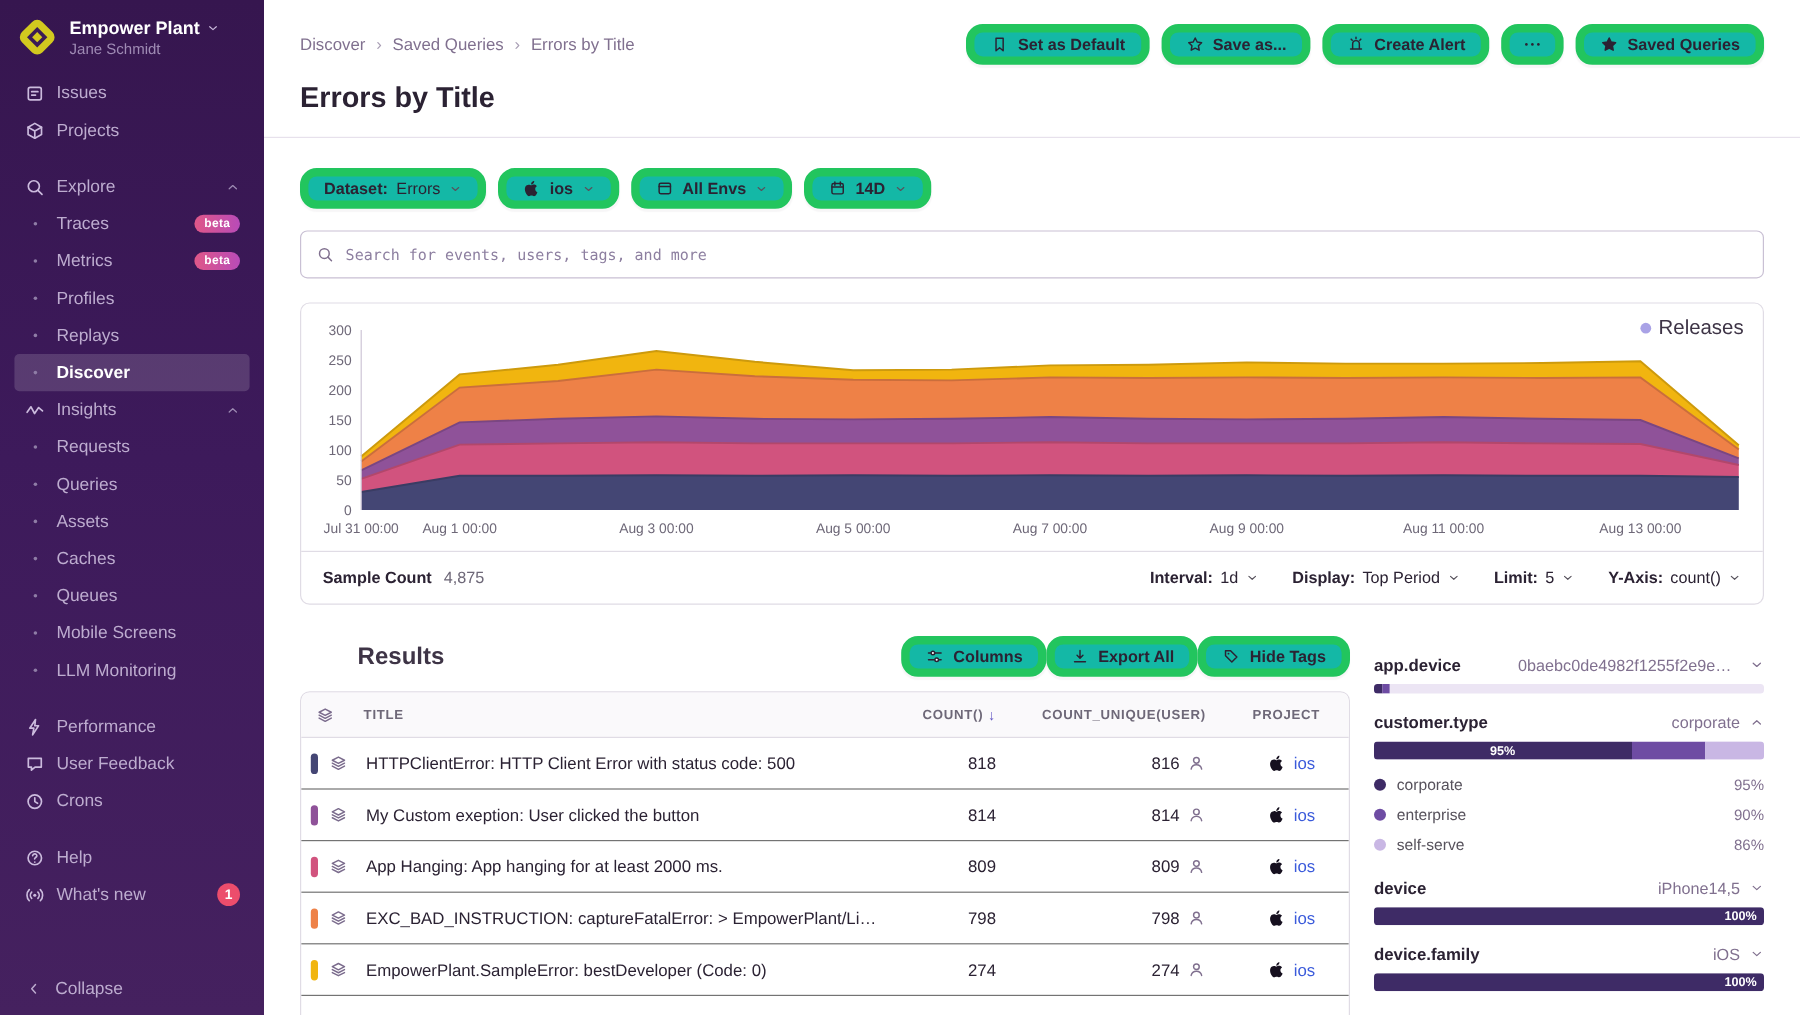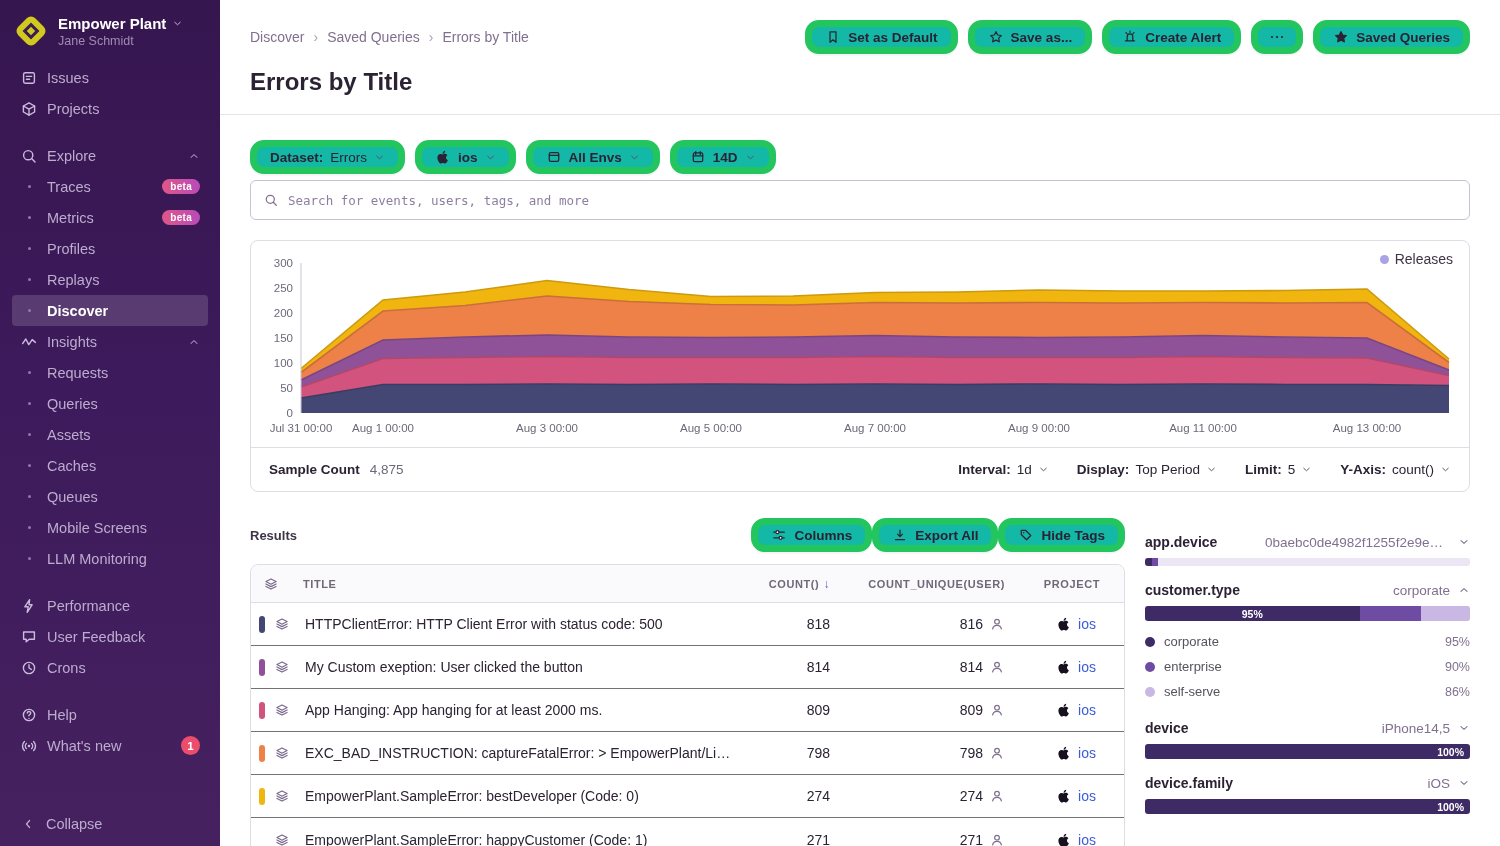--- a/index.html
+++ b/index.html
@@ -51,43 +51,43 @@
   .filters { display:flex; gap:10px; }
   .f-pre { font-weight:700; }
   .f-val { font-weight:400; }
   .i16 { display:inline-flex; width:16px; height:16px; align-items:center; justify-content:center; flex:none; }
   .i16 svg { width:16px; height:16px; }
   .i16.sm svg { width:14px; height:14px; }
   .caret { width:11px; height:11px; color:#57525c; }
   .caret svg { width:11px; height:11px; }
   .lite { color:#cbbbdd; }
 
-  .search-bar { margin-top:6px; height:40px; border:1px solid #c9c0d4; border-radius:6px; display:flex;
+  .search-bar { margin-top:18px; height:40px; border:1px solid #c9c0d4; border-radius:6px; display:flex;
     align-items:center; gap:9px; padding:0 12px; color:#80708f; background:#fff; }
   .search-bar input { flex:1; border:0; outline:0; background:transparent; font-family:"DejaVu Sans Mono", monospace;
     font-size:12.5px; color:#2b2233; }
   .search-bar input::placeholder { color:#8d7fa0; }
 
   .panel { margin-top:20px; border:1px solid #e0dce5; border-radius:8px; background:#fff; }
   .chart-wrap { position:relative; height:206px; }
   #chart-plot { position:absolute; left:6px; right:6px; top:6px; bottom:4px; }
-  .legend { position:absolute; top:10px; right:16px; display:flex; align-items:center; gap:6px; font-size:14px; color:#3e3446; cursor:pointer; }
+  .legend { position:absolute; top:10px; right:16px; display:flex; align-items:center; gap:6px; font-size:17px; color:#3e3446; cursor:pointer; }
   .legend-dot { width:9px; height:9px; border-radius:50%; background:#a9a2e6; }
   .chart-footer { display:flex; justify-content:space-between; align-items:center; border-top:1px solid #e0dce5;
     padding:14px 18px; font-size:13.5px; }
   .sample { display:flex; gap:10px; align-items:baseline; }
   .sample-label { font-weight:700; }
   .sample-value { color:#6e6878; }
   .chart-controls { display:flex; gap:28px; }
   .ctrl { display:flex; gap:6px; align-items:center; cursor:pointer; }
   .ctrl-label { font-weight:700; }
 
   .results-grid { display:grid; grid-template-columns:1fr 325px; gap:20px; margin-top:26px; align-items:start; }
   .results-head { display:flex; justify-content:space-between; align-items:center; }
-  .results-title { font-weight:700; font-size:13px; color:#3e3446; }
+  .results-title { font-weight:700; font-size:20px; color:#3e3446;margin-left:48px; }
   .results-actions { display:flex; }
 
   .table { margin-top:12px; border:1px solid #e0dce5; border-radius:8px; overflow:hidden; background:#fff; }
   .thead, .trow { display:grid; grid-template-columns:52px minmax(0,1fr) 100px 175px 105px; align-items:center; }
   .thead { background:#faf9fb; border-bottom:1px solid #e0dce5; color:#6e6878; font-size:11px; font-weight:700;
     letter-spacing:.6px; height:38px; }
   .th { display:flex; align-items:center; gap:4px; cursor:pointer; }
   .th.right { justify-content:flex-end; padding-right:14px; }
   .th.proj { padding-right:24px; }
   .c-icon-h { padding-left:12px; color:#7b6c8d; }

